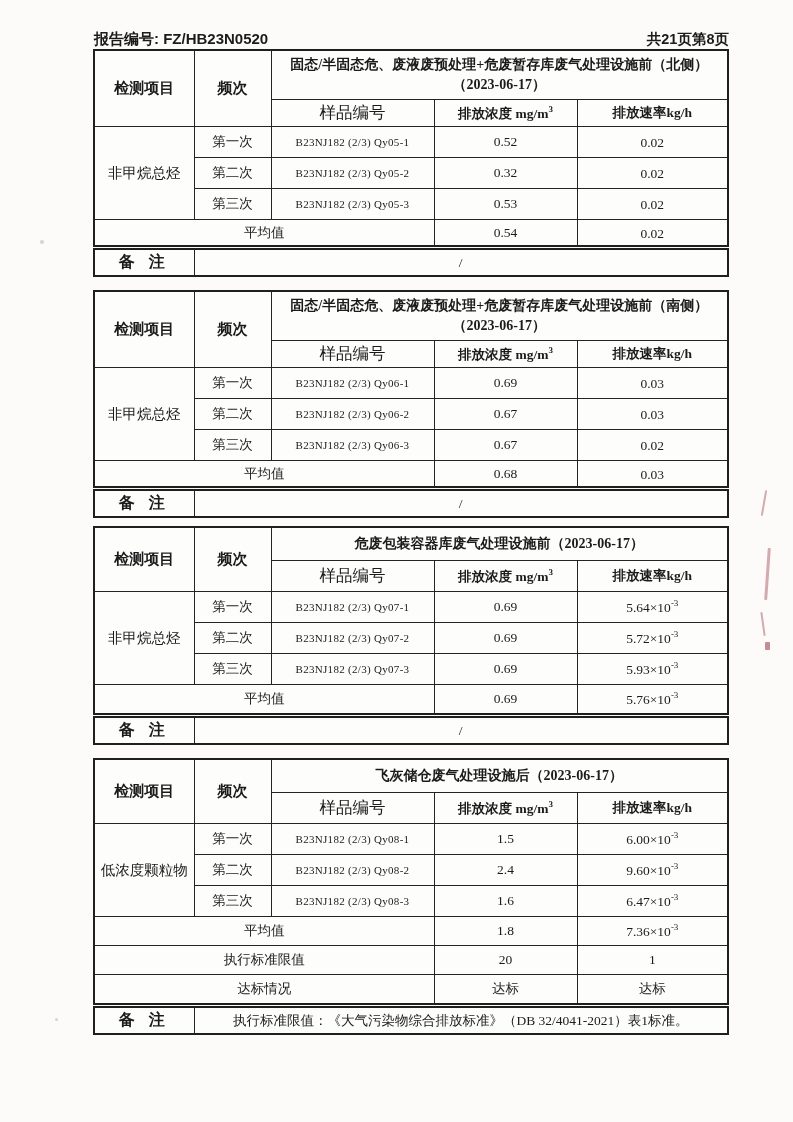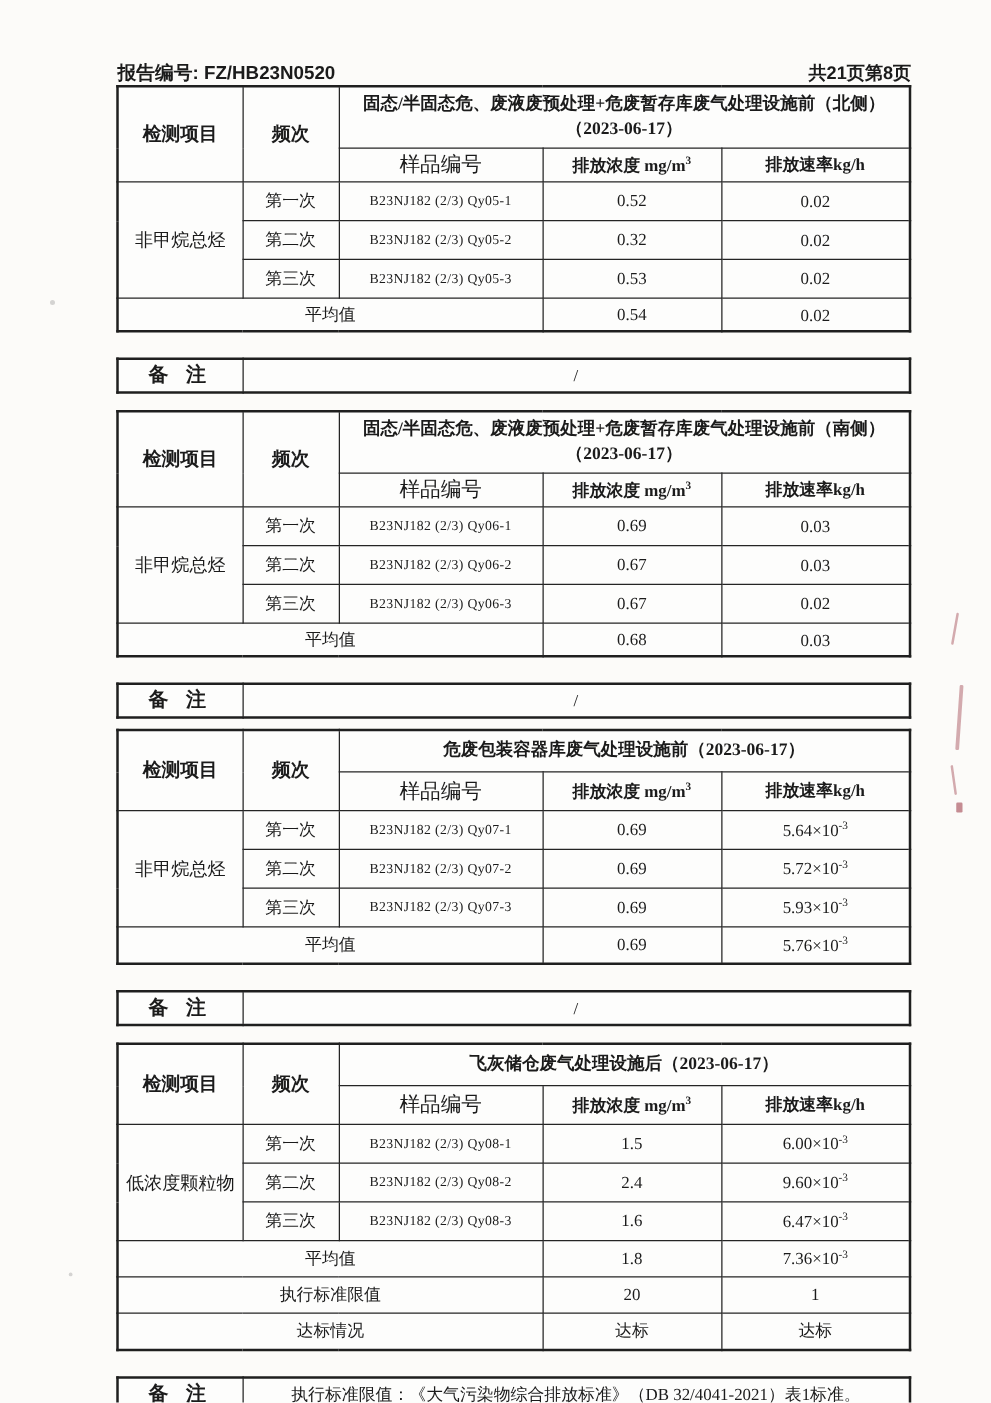--- a/index.html
+++ b/index.html
@@ -1,20 +1,20 @@
 <!DOCTYPE html>
 <html><head>
 <meta charset="utf-8">
 <style>
   html,body{margin:0;padding:0;}
   body{width:793px;height:1122px;background:#fcfbf9;overflow:hidden;}
   .page{position:relative;width:793px;height:1122px;color:#1b1b1b;
         font-family:"Liberation Serif",serif;}
   .topline{display:flex;justify-content:space-between;align-items:flex-end;
-           padding:49px 64px 0 94px;font-family:"Liberation Sans",sans-serif;
+           padding:30px 64px 0 94px;font-family:"Liberation Sans",sans-serif;
            font-weight:bold;font-size:15px;}
   .pageinfo{display:flex;font-size:14.5px;}
   .doc-title{text-align:center;margin-top:7px;font-family:"Liberation Sans",sans-serif;
              font-weight:bold;font-size:25px;letter-spacing:6px;}
   .caption{margin:6px 0 4px 94px;font-family:"Liberation Sans",sans-serif;
            font-weight:bold;font-size:15px;}
   .tblwrap{margin-left:93px;width:638px;}
   table{border-collapse:collapse;table-layout:fixed;width:634px;
         border:2.5px solid #1f1f1f;background:#fdfdfc;}
   td{border:1.5px solid #242424;text-align:center;vertical-align:middle;
@@ -24,21 +24,21 @@
   .loc-cell{font-weight:bold;font-size:14px;line-height:1.45;padding:2px 4px;}
   .samp-hdr{font-weight:normal;font-size:16.5px;margin-left:36px;}
   .unit-hdr{font-weight:bold;font-size:13.5px;}
   .t12 .h1 td{height:44px}.t12 .h2 td{height:26px}
   .t12 .dr td{height:30px}.t12 .avg td{height:25px}
   .t34 .h1 td{height:28px}.t34 .h2 td{height:30px}
   .t34 .dr td{height:30px}.t34 .avg td{height:28px}.t34 .xr td{height:28px}
   .item-cell{font-size:14.5px;}
   .samp{font-size:11px;letter-spacing:.3px;}
   sup{font-size:9px;}
-  .note-tbl{margin-top:20px;}
+  .note-tbl{margin-top:1px;}
   .note-tbl td{height:25px;}
   .note-label{font-weight:bold;font-size:16px;letter-spacing:5px;}
   .note-val{font-size:13.5px;}
   .gap13{margin-top:13px}.gap8{margin-top:8px}
   .artifact{position:absolute;pointer-events:none;}
   .red{background:#97323f;opacity:.4;border-radius:1px;}
   .speck{background:#8a8a8a;opacity:.35;border-radius:50%;}
 </style>
 </head>
 <body>

